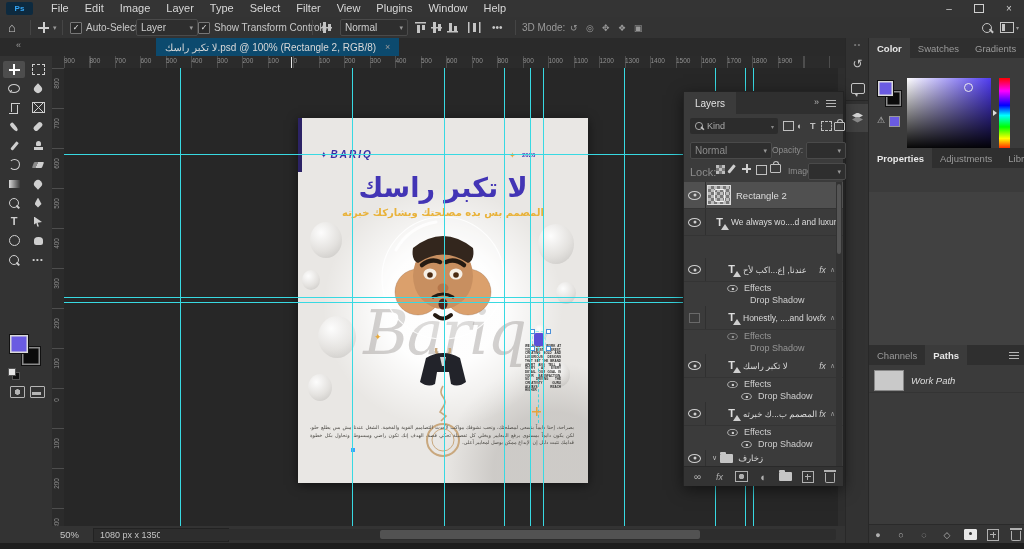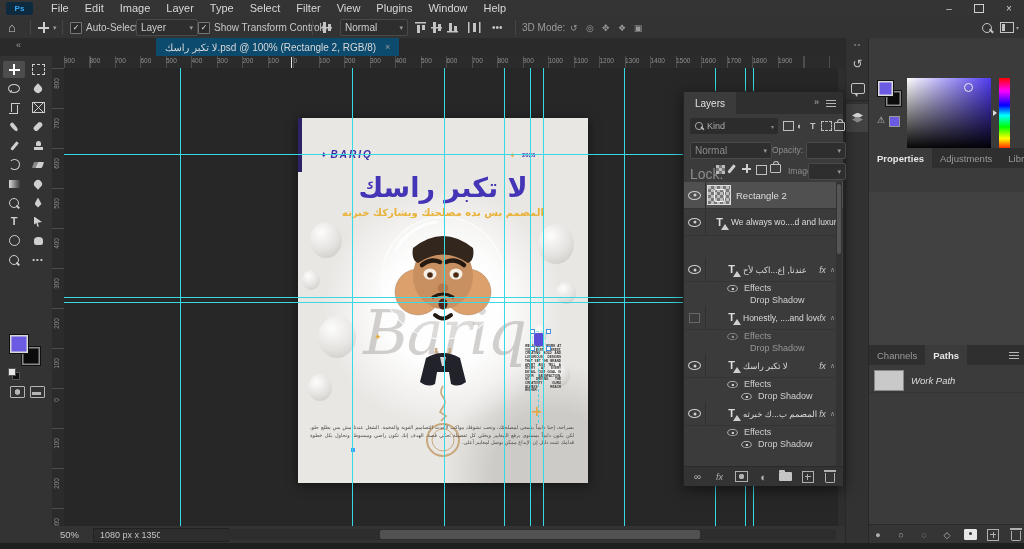--- a/index.html
+++ b/index.html
@@ -568,21 +568,21 @@
     <span class="fmini" style="left:137px;"><span class="sq" style="display:inline-block;border-style:dashed;"></span></span>
     <span class="fmini" style="left:150px;top:27px;"><span class="lockic" style="display:inline-block;"></span></span>
     <div class="lp dropdown" style="left:6px;top:50px;width:72px;color:#8d8d8d;">
       <span>Normal</span>
         <span class="car">▾</span>
     </div>
     <span class="lp dim" style="left:88px;top:53px;font-size:8.5px;">Opacity:</span>
     <div class="lp dropdown" style="left:122px;top:50px;width:30px;color:#8d8d8d;">
         <span class="car">▾</span>
       </div>
-    <span class="lp dim" style="left:6px;top:74px;font-size:14px;">Lock:</span>
+    <span class="lp dim" style="left:6px;top:74px;font-size:11px;">Lock:</span>
     <span class="lp checker" style="left:32px;top:73px;width:9px;height:9px;"></span>
     <span class="lp" style="left:46px;top:72px;">
         <span class="ic-brush" style="display:block;"></span>
       </span>
     <span class="lp cross" style="left:58px;top:72px;width:9px;height:9px;"></span>
     <span class="lp sq" style="left:72px;top:73px;"></span>
     <span class="lp" style="left:86px;top:69px;">
         <span class="lockic" style="display:block;"></span>
       </span>
     <span class="lp dim" style="left:104px;top:74px;font-size:8.5px;">Image:</span>
@@ -671,20 +671,28 @@
         </span>
     </div>
     <div class="fxrow" style="top:334px;height:12px;">
       <span style="margin-left:42px;" class="eye eyesm"></span>
       <span style="margin-left:5px;font-size:9px;">Effects</span>
     </div>
     <div class="fxrow" style="top:346px;height:12px;">
       <span style="margin-left:56px;" class="eye eyesm"></span>
       <span style="margin-left:5px;font-size:9px;">Drop Shadow</span>
     </div>
+    <div class="row" style="top:358px;height:16px;border-bottom:none;">
+      <span class="eyecell">
+          <span class="eye"></span>
+        </span>
+      <span class="gchev">∨</span>
+      <span class="folder"></span>
+      <span class="lname">زخارف</span>
+    </div>
     <div class="lp" id="lp-sb">
         <div class="thumb"></div>
       </div>
     <div class="lp" id="lp-bottom">
       <span class="bic" style="font-size:10px;">∞</span>
       <span class="bic" style="font-style:italic;font-size:9px;">fx</span>
       <span class="bic">
           <span class="maskic"></span>
         </span>
       <span class="bic" style="font-size:11px;">◐</span>
@@ -706,20 +714,27 @@
     <div class="stripic" style="top:40px;height:20px;">
         <span class="bubble"></span>
       </div>
     <div class="stripic" style="top:62px;height:1px;background:#272727;width:23px;"></div>
     <div class="stripic" style="top:66px;height:28px;background:#424242;">
         <span class="diam"></span>
       </div>
   </div>
 
   <div class="abs" id="dock">
+    <div class="dtabs" style="top:0;">
+      <span class="dtab on">Color</span>
+      <span class="dtab">Swatches</span>
+      <span class="dtab">Gradients</span>
+
+      <span class="dmenu menu-ic"></span>
+    </div>
     <div class="abs" style="left:0;top:20px;width:156px;height:90px;">
       <div class="abs" id="cfg"></div>
       <div class="abs" id="cbg"></div>
       <div class="abs" id="warn">⚠</div>
       <div class="abs" id="warnsw"></div>
       <div class="abs" id="colorfield"></div>
       <div class="abs" id="picker"></div>
       <div class="abs" id="huestrip"></div>
       <div class="abs" id="huearrow"></div>
     </div>

